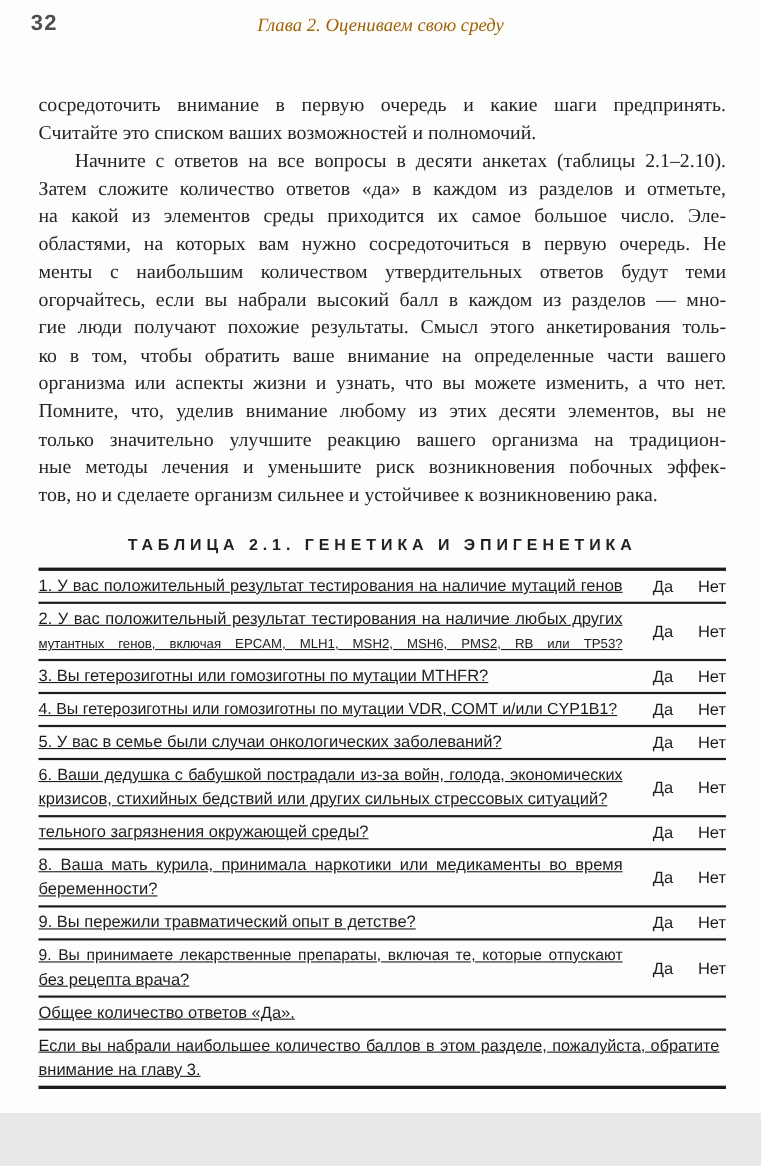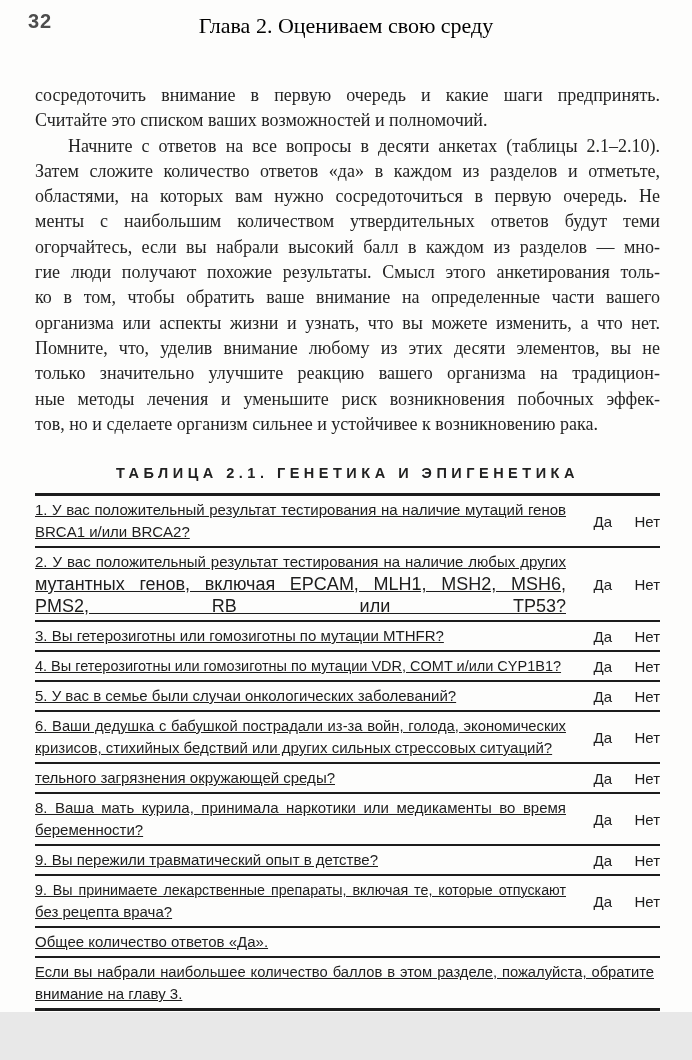--- a/index.html
+++ b/index.html
@@ -14,35 +14,35 @@
   }
   .page-number {
     position:absolute; left:28px; top:10px;
     font-family:"Liberation Sans", sans-serif;
     font-weight:bold; font-size:20px; letter-spacing:1px;
     color:#4d4d4d;
   }
   .running-head {
     position:absolute; left:0; right:0; top:13px;
     text-align:center;
-    font-size:22px;
-    color:#000000;
+    font-style:italic; font-size:17px;
+    color:#a16207;
   }
   .body-text {
     position:absolute; left:35px; top:83px; width:625px;
   }
   .bline {
     font-size:18px; line-height:25.3px;
     color:#242424;
   }
   .jl { text-align:justify; text-align-last:justify; }
   .indent { text-indent:33px; }
 
   .qtable {
-    position:absolute; left:35px; top:463px; width:625px;
+    position:absolute; left:35px; top:486px; width:625px;
     font-family:"Liberation Sans", sans-serif;
     color:#1d1d1d;
   }
   .qtable-title {
     height:30px; line-height:21px;
     text-align:center;
     font-weight:bold; font-size:14.5px; letter-spacing:4.5px;
     color:#222;
     white-space:nowrap;
   }
@@ -66,47 +66,47 @@
 
 <div class="page">
   <div class="page-number">32</div>
   <div class="running-head">Глава 2. Оцениваем свою среду</div>
 
   <div class="body-text" id="body-text">
       <div class="bline jl">сосредоточить внимание в первую очередь и какие шаги предпринять.</div>
       <div class="bline">Считайте это списком ваших возможностей и полномочий.</div>
       <div class="bline jl indent">Начните с ответов на все вопросы в десяти анкетах (таблицы 2.1–2.10).</div>
       <div class="bline jl">Затем сложите количество ответов «да» в каждом из разделов и отметьте,</div>
+      <div class="bline jl">на какой из элементов среды приходится их самое большое число. Эле-</div>
       <div class="bline jl">областями, на которых вам нужно сосредоточиться в первую очередь. Не</div>
       <div class="bline jl">менты с наибольшим количеством утвердительных ответов будут теми</div>
       <div class="bline jl">огорчайтесь, если вы набрали высокий балл в каждом из разделов — мно-</div>
       <div class="bline jl">гие люди получают похожие результаты. Смысл этого анкетирования толь-</div>
       <div class="bline jl">ко в том, чтобы обратить ваше внимание на определенные части вашего</div>
       <div class="bline jl">организма или аспекты жизни и узнать, что вы можете изменить, а что нет.</div>
       <div class="bline jl">Помните, что, уделив внимание любому из этих десяти элементов, вы не</div>
       <div class="bline jl">только значительно улучшите реакцию вашего организма на традицион-</div>
       <div class="bline jl">ные методы лечения и уменьшите риск возникновения побочных эффек-</div>
       <div class="bline">тов, но и сделаете организм сильнее и устойчивее к возникновению рака.</div>
     </div>
 
   <div class="qtable">
     <div class="qtable-title">ТАБЛИЦА 2.1. ГЕНЕТИКА И ЭПИГЕНЕТИКА</div>
     <div class="qtable-rows" id="qtable-rows">
         <div class="trow">
           <div class="qcell">
             <div class="tline jl">1. У вас положительный результат тестирования на наличие мутаций генов</div>
-            <div class="tline">BRCA1 и/или BRCA2?</div>
           </div>
           <div class="acell">Да</div>
           <div class="acell no">Нет</div>
         </div>
         <div class="trow">
           <div class="qcell">
             <div class="tline jl">2. У вас положительный результат тестирования на наличие любых других</div>
-            <div class="tline jl" style="font-size: 18px;">мутантных генов, включая EPCAM, MLH1, MSH2, MSH6, PMS2, RB или TP53?</div>
+            <div class="tline jl" style="font-size: 12px;">мутантных генов, включая EPCAM, MLH1, MSH2, MSH6, PMS2, RB или TP53?</div>
           </div>
           <div class="acell">Да</div>
           <div class="acell no">Нет</div>
         </div>
         <div class="trow">
           <div class="qcell">
             <div class="tline">3. Вы гетерозиготны или гомозиготны по мутации MTHFR?</div>
           </div>
           <div class="acell">Да</div>
           <div class="acell no">Нет</div>

